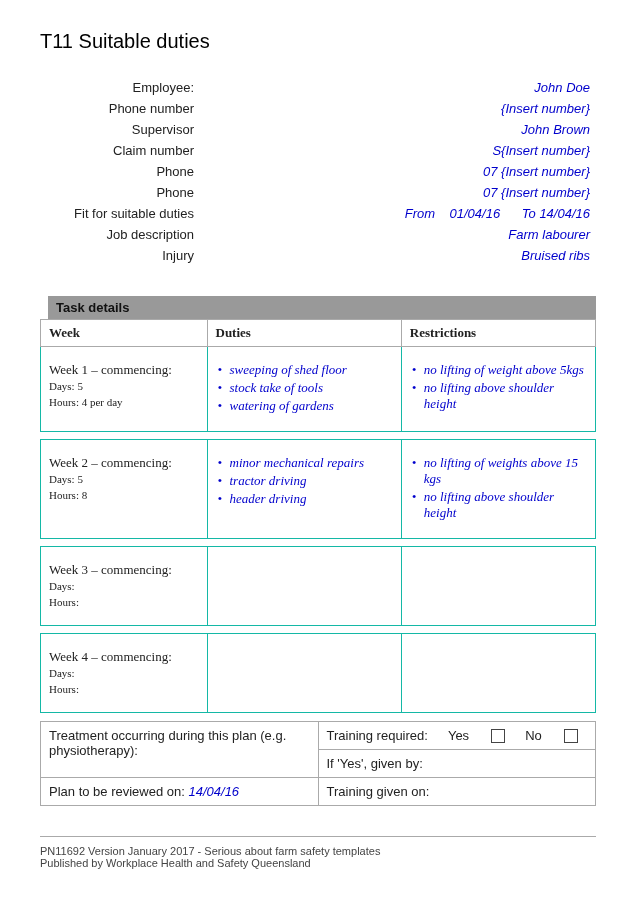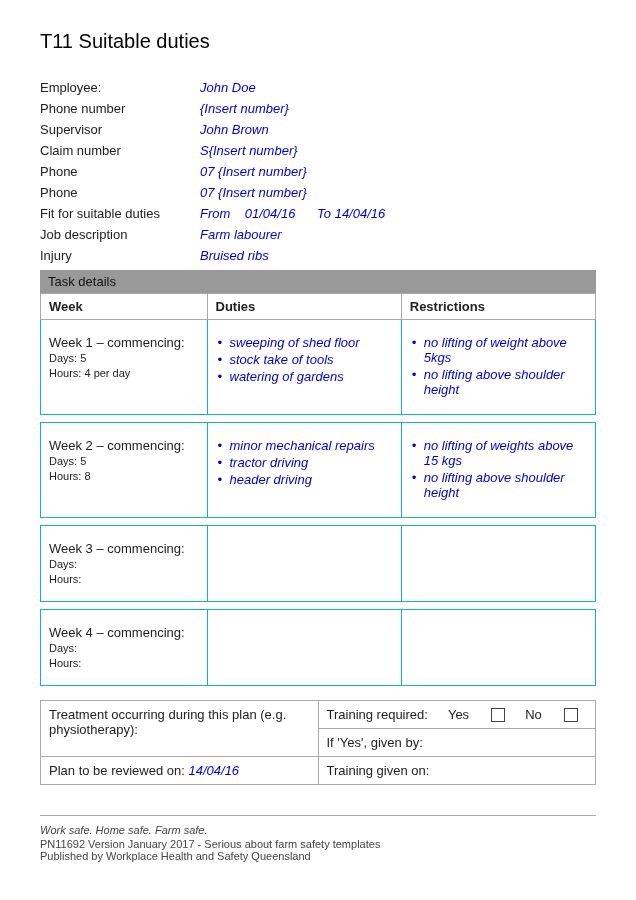--- a/index.html
+++ b/index.html
@@ -14,21 +14,22 @@
     }
     h1 {
       font-size: 20px;
       font-weight: normal;
       margin-bottom: 24px;
       color: #000;
     }
     .info-table {
       width: 100%;
       border-collapse: collapse;
-      margin-bottom: 4px;
+      margin-bottom: 30px;
+      text-align: right;
     }
     .info-table td {
       padding: 3px 6px 3px 0;
       vertical-align: top;
     }
     .info-table td:first-child {
       width: 160px;
       color: #222;
       font-weight: normal;
     }
@@ -36,27 +37,29 @@
       color: #0000cc;
       font-style: italic;
     }
     .info-table td.value span {
       color: #0000cc;
       font-style: italic;
     }
     .section-header {
       background: #999;
       color: #111;
-      font-weight: normal;
+      font-weight: bold;
       font-size: 13px;
       padding: 4px 8px;
+      margin-left: 8px;
     }
     .task-table {
       width: 100%;
       border-collapse: collapse;
+      font-family: Liberation Serif, serif;
     }
     .task-table th {
       border: 1px solid #aaa;
       background: #fff;
       font-weight: bold;
       padding: 5px 8px;
       text-align: left;
       font-size: 13px;
     }
     .task-table td {
@@ -93,21 +96,21 @@
       left: 2px;
       color: #0000cc;
     }
     .week-sub {
       color: #222;
       font-size: 11px;
     }
     .bottom-table {
       width: 100%;
       border-collapse: collapse;
-      margin-top: 14px;
+      margin-top: 8px;
       margin-bottom: 10px;
     }
     .bottom-table td {
       border: 1px solid #aaa;
       padding: 6px 8px;
       vertical-align: top;
       font-size: 13px;
     }
     .bottom-table td.left-col {
       width: 50%;
@@ -290,16 +293,15 @@
         <span class="link-blue">14/04/16</span>
       </td>
       <td class="right-col">
         <span>Training given on:</span>
       </td>
     </tr>
   </tbody>
 </table>
 
 <div class="footer">
-  <div class="tagline">Work safe. Home safe. Farm safe.</div>
   <div>PN11692 Version January 2017 - Serious about farm safety templates</div>
   <div>Published by Workplace Health and Safety Queensland</div>
 </div>
 
 </body></html>

